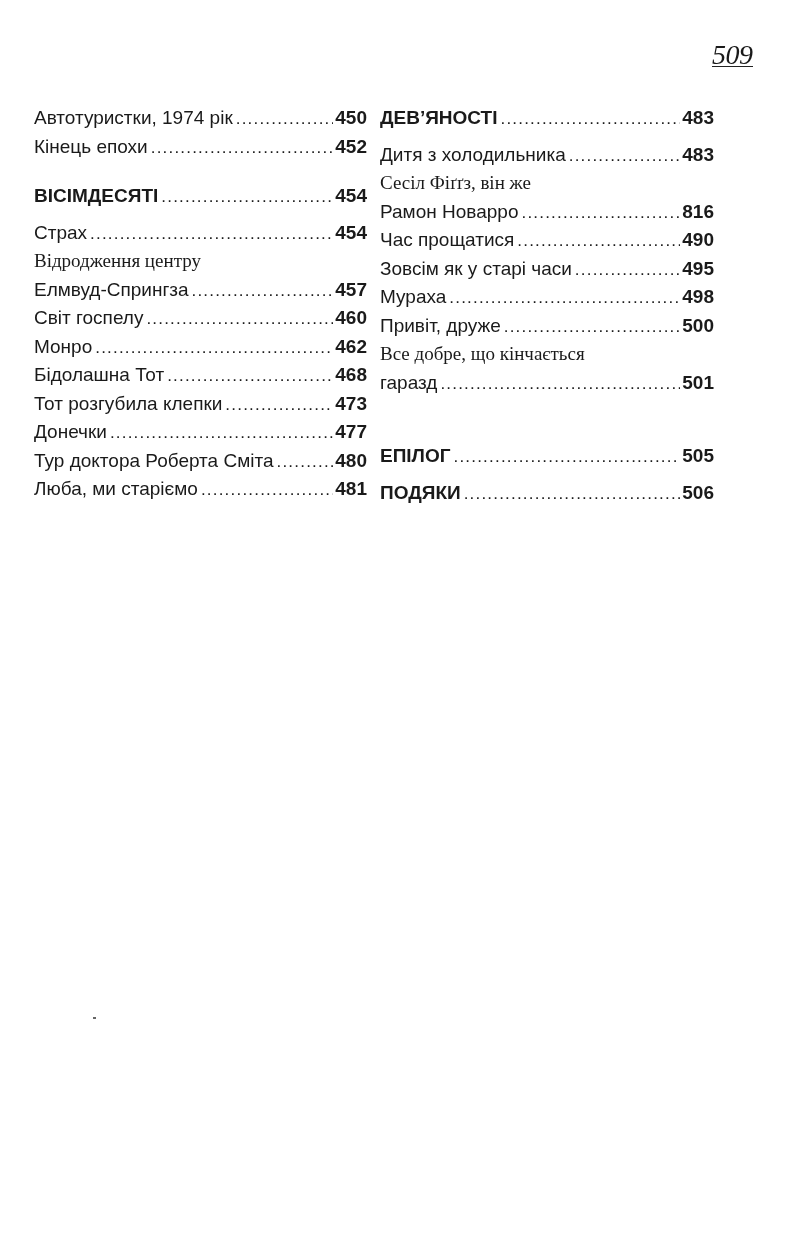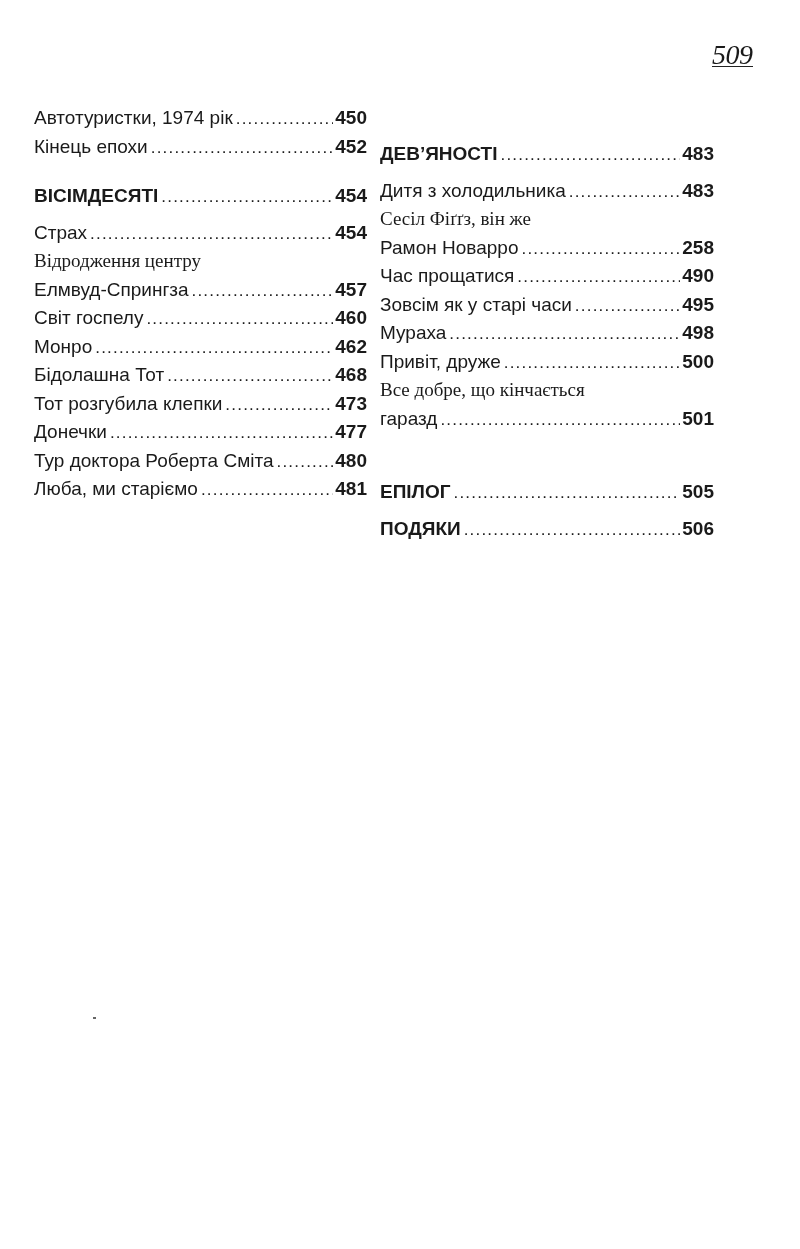--- a/index.html
+++ b/index.html
@@ -2,21 +2,21 @@
 <html><head>
 <meta charset="utf-8">
 <style>
   html, body { margin: 0; padding: 0; background: #ffffff; }
   body { width: 800px; height: 1249px; position: relative; overflow: hidden;
          font-family: "Liberation Serif", serif; color: #1a1a1a; }
   .page-number { position: absolute; left: 712px; top: 44px; font-size: 28px; font-style: italic;
                  border-bottom: 1px solid #222; line-height: 22px; letter-spacing: -0.5px; }
   .column { position: absolute; top: 104px; }
   .col-left { left: 34px; width: 333px; }
-  .col-right { left: 380px; width: 334px; margin-top: 36px; }
+  .col-right { left: 380px; width: 334px; }
   .entry { display: flex; align-items: baseline; font-family: "Liberation Sans", sans-serif;
            font-size: 19px; line-height: 28.5px; height: 28.5px; white-space: nowrap; }
   .entry .title { flex: 0 0 auto; }
   .entry .dots { flex: 1 1 auto; overflow: hidden; margin: 0 2px 0 3px; }
   .entry .dots::after { content: "........................................................................................................................"; letter-spacing: 1.2px; font-size: 17px; }
   .entry .page { flex: 0 0 auto; font-weight: bold; }
   .entry.section .title { font-weight: bold; }
   .line-only { font-family: Liberation Serif, serif; font-size: 19px; line-height: 28.5px; height: 28.5px; white-space: nowrap; }
   .gap-sm { height: 8px; }
   .gap-md { height: 21px; }
@@ -103,21 +103,21 @@
   <div class="gap-sm"></div>
   <div class="entry">
     <span class="title">Дитя з холодильника</span>
     <span class="dots"></span>
     <span class="page">483</span>
   </div>
   <div class="line-only">Сесіл Фіґґз, він же</div>
   <div class="entry">
     <span class="title">Рамон Новарро</span>
     <span class="dots"></span>
-    <span class="page">258</span>
+    <span class="page">816</span>
   </div>
   <div class="entry">
     <span class="title">Час прощатися</span>
     <span class="dots"></span>
     <span class="page">490</span>
   </div>
   <div class="entry">
     <span class="title">Зовсім як у старі часи</span>
     <span class="dots"></span>
     <span class="page">495</span>

